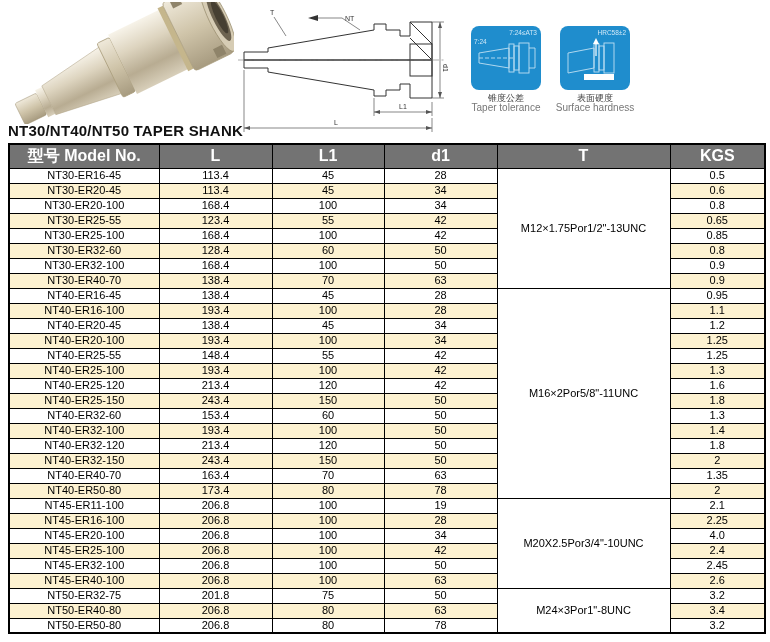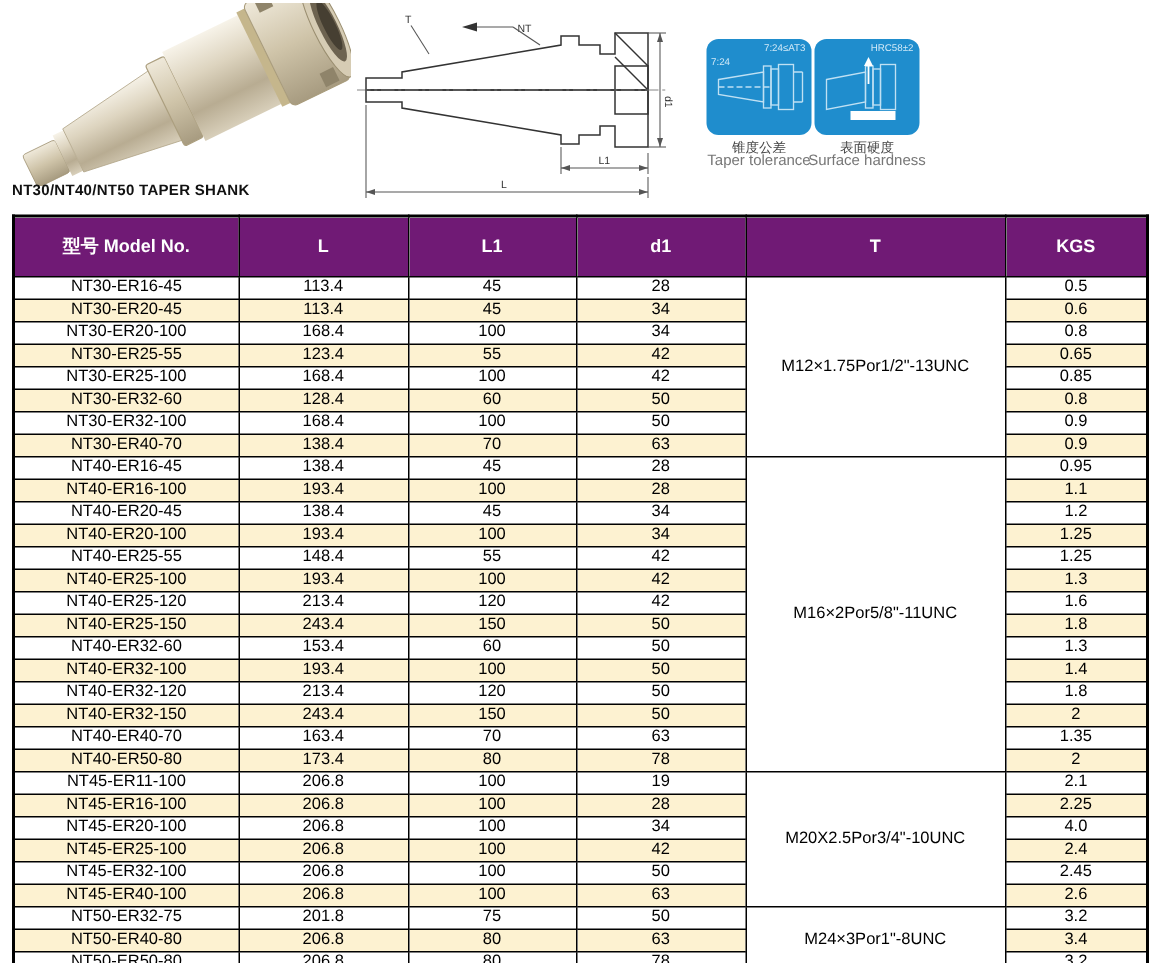--- a/index.html
+++ b/index.html
@@ -2,36 +2,36 @@
 <html><head>
 <meta charset="utf-8">
 <style>
   * { box-sizing: border-box; margin: 0; padding: 0; }
   html,body { width:770px; height:642px; background:#fff; overflow:hidden; }
   body { font-family:"Liberation Sans", sans-serif; position:relative; }
 
   
   #photo   { position:absolute; left:12px;  top:2px;  width:222px; height:122px; }
   #drawing { position:absolute; left:234px; top:4px;  width:216px; height:132px; }
-  #icons-row { position:absolute; left:455px; top:26px; width:308px; display:flex; gap:2px;padding-left:16px; }
+  #icons-row { position:absolute; left:455px; top:26px; width:308px; display:flex; gap:19px;padding-left:16px; }
   .icon-card { width:70px; display:flex; flex-direction:column; align-items:center; }
   .icon-box  { width:70px; height:64px; border-radius:8px; background:#1f8dcd; position:relative; overflow:hidden; }
   .icon-box svg { position:absolute; left:0; top:0; }
   .spec-top { position:absolute; top:3px; right:4px; font-size:6.5px; color:#cfe8f7; letter-spacing:0; white-space:nowrap; }
   .spec-corner { position:absolute; top:12px; left:3px; font-size:6.5px; color:#cfe8f7; }
   .cap-zh { font-size:9px; color:#444; margin-top:3px; line-height:10px; }
   .cap-en { font-size:10px; color:#777; line-height:9px; white-space:nowrap; }
 
-  #page-title { position:absolute; left:8px; top:122px; font-size:10px; font-weight:600; color:#111; letter-spacing:0.2px; }
+  #page-title { position:absolute; left:8px; top:122px; font-size:15px; font-weight:600; color:#111; letter-spacing:0.2px; }
 
   
   #spec-table { position:absolute; left:8px; top:143px; width:756px; border-collapse:collapse; table-layout:fixed; }
   #spec-table th, #spec-table td { border:1px solid #000; text-align:center; vertical-align:middle; overflow:hidden; white-space:nowrap; }
   #spec-table { border:2px solid #000; }
-  #spec-table thead th { background:#701a75; color:#fff; font-size:12px; font-weight:bold; height:40px; }
+  #spec-table thead th { background:#737373; color:#fff; font-size:16px; font-weight:bold; height:24px; }
   #spec-table tbody td { font-size:11px; color:#000; height:15px; line-height:13px; padding:0 2px; background:#fff; }
   #spec-table tbody tr.alt td { background:#fdf2d1; }
   #spec-table tbody td.tcell { background:#fff !important; font-size:11px; }
 
   
   .dwg { stroke:#333; fill:none; stroke-width:1; }
   .dim { stroke:#555; stroke-width:0.7; fill:none; }
   .dwg-label { font-size:7px; fill:#333; font-family:"Liberation Sans",sans-serif; }
 </style>
 </head>

